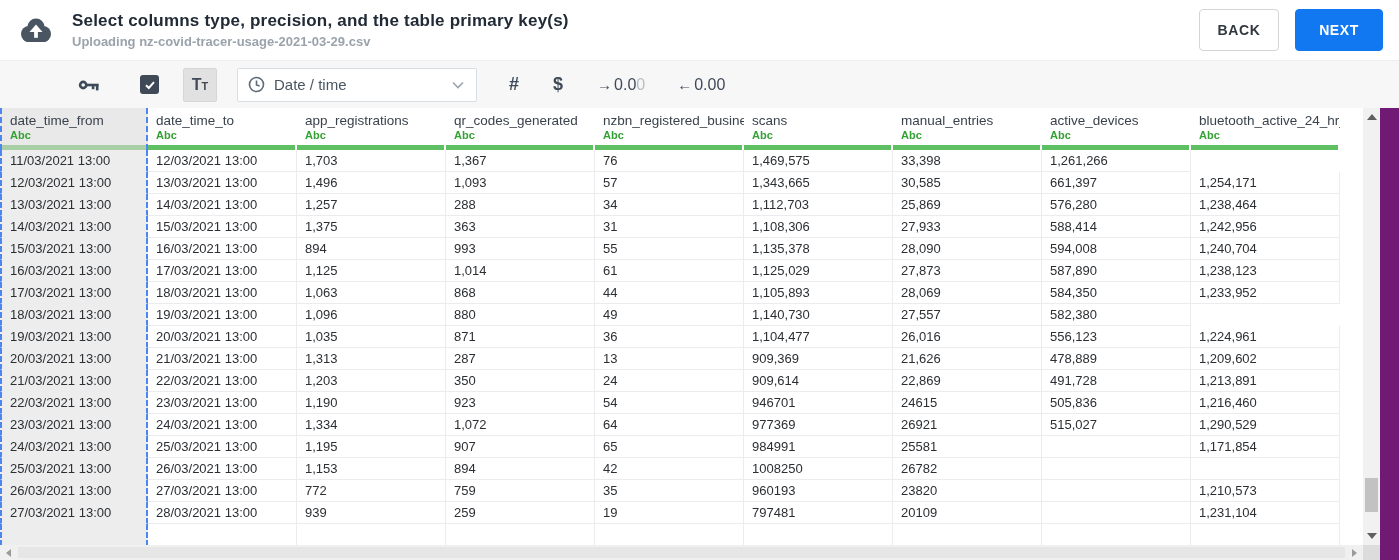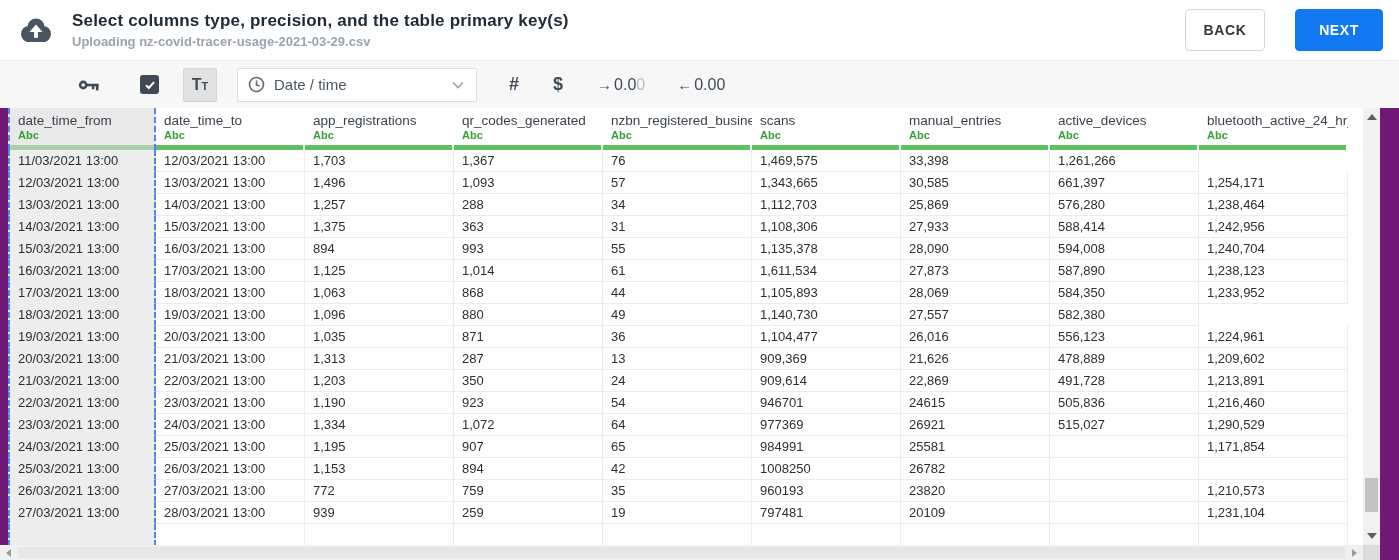--- a/index.html
+++ b/index.html
@@ -5,21 +5,21 @@
   * { margin:0; padding:0; box-sizing:border-box; }
   html,body { width:1399px; height:560px; background:#fff; font-family:"Liberation Sans", sans-serif; overflow:hidden; }
   .app { position:relative; width:1399px; height:560px; background:#701a75; }
 
   
   .top-header { height:60px; display:flex; align-items:center; padding:0 16px 0 18px; background:#fff; }
   .upload-icon-wrap { width:36px; height:32px; flex:0 0 auto; margin-top:4px; }
   .title-block { margin-left:18px; flex:1 1 auto; }
   .page-title { font-size:17px; font-weight:600; color:#212b36; letter-spacing:.2px; }
   .page-subtitle { font-size:13px; color:#9aa3ac; margin-top:3px; font-weight:600; }
-  .header-buttons { display:flex; align-items:center; gap:30px; }
+  .header-buttons { display:flex; align-items:center; gap:16px; }
   .btn { height:42px; border-radius:4px; font-size:14px; font-weight:700; letter-spacing:.6px;
          display:flex; align-items:center; justify-content:center; cursor:pointer; }
   .btn-back { width:80px; background:#fff; border:1px solid #d3d6d9; color:#30373e; }
   .btn-next { width:88px; background:#1278f2; border:1px solid #1278f2; color:#fff; }
 
   
   .toolbar { height:48px; background:#f7f7f8; border-top:1px solid #eceeef; display:flex; align-items:center; padding-left:78px;gap:12px; }
   .tb-icon { color:#3e4a57; display:flex; align-items:center; justify-content:center; cursor:pointer; }
   .key-btn { margin-right:26px; }
   .checkbox { width:19px; height:19px; background:#3f4a56; border-radius:3px; display:flex; align-items:center; justify-content:center; margin-right:12px; cursor:pointer; }
@@ -28,21 +28,21 @@
                   display:flex; align-items:center; justify-content:center; margin-right:8px; cursor:pointer; }
   .type-dropdown { width:240px; height:34px; background:#fff; border:1px solid #d9dee3; border-radius:2px;
                    display:flex; align-items:center; padding:0 10px; margin-right:20px; cursor:pointer; }
   .type-dropdown .dd-label { font-size:15px; color:#4a5560; margin-left:9px; flex:1 1 auto; }
   .hash-btn, .dollar-btn { font-size:18px; font-weight:600; color:#3e4a57; margin-right:22px; cursor:pointer; }
   .precision { display:flex; align-items:center; font-size:16px; color:#3e4a57; margin-right:20px; cursor:pointer; }
   .precision .arrow { margin-right:2px; font-size:15px; }
   .precision .faded { color:#b7bdc3; }
 
   
-  .grid { position:absolute; left:8px; top:108px; width:1363px; height:437px; overflow:hidden; background:#fff; }
+  .grid { position:absolute; left:0; top:108px; width:1363px; height:437px; overflow:hidden; background:#fff; }
   .grid-header { display:flex; height:42px; }
   .th { position:relative; flex:0 0 149px; width:149px; padding:5px 0 0 8px; cursor:pointer; }
   .th:first-child { flex:0 0 148px; width:148px; }
   .col-name { font-size:13.5px; color:#3a424c; white-space:nowrap; overflow:hidden; }
   .col-type { font-size:11px; font-weight:700; color:#34a134; margin-top:1px; }
   .green-bar { position:absolute; left:0; right:2px; bottom:0; height:5px; background:#5fbf63; }
   .th.sel { background:#e9e9e9; border-left:2px dashed #4c86ee; border-right:2px dashed #4c86ee; }
   .th.sel .green-bar { background:#a8cfa6; left:0; right:0; }
 
   .grid-body { height:395px; overflow:hidden; }
@@ -231,21 +231,21 @@
           <div class="td">28,090</div>
           <div class="td">594,008</div>
           <div class="td">1,240,704</div>
         </div>
         <div class="tr">
           <div class="td sel">16/03/2021 13:00</div>
           <div class="td">17/03/2021 13:00</div>
           <div class="td">1,125</div>
           <div class="td">1,014</div>
           <div class="td">61</div>
-          <div class="td">1,611,534</div>
+          <div class="td">1,125,029</div>
           <div class="td">27,873</div>
           <div class="td">587,890</div>
           <div class="td">1,238,123</div>
         </div>
         <div class="tr">
           <div class="td sel">17/03/2021 13:00</div>
           <div class="td">18/03/2021 13:00</div>
           <div class="td">1,063</div>
           <div class="td">868</div>
           <div class="td">44</div>

